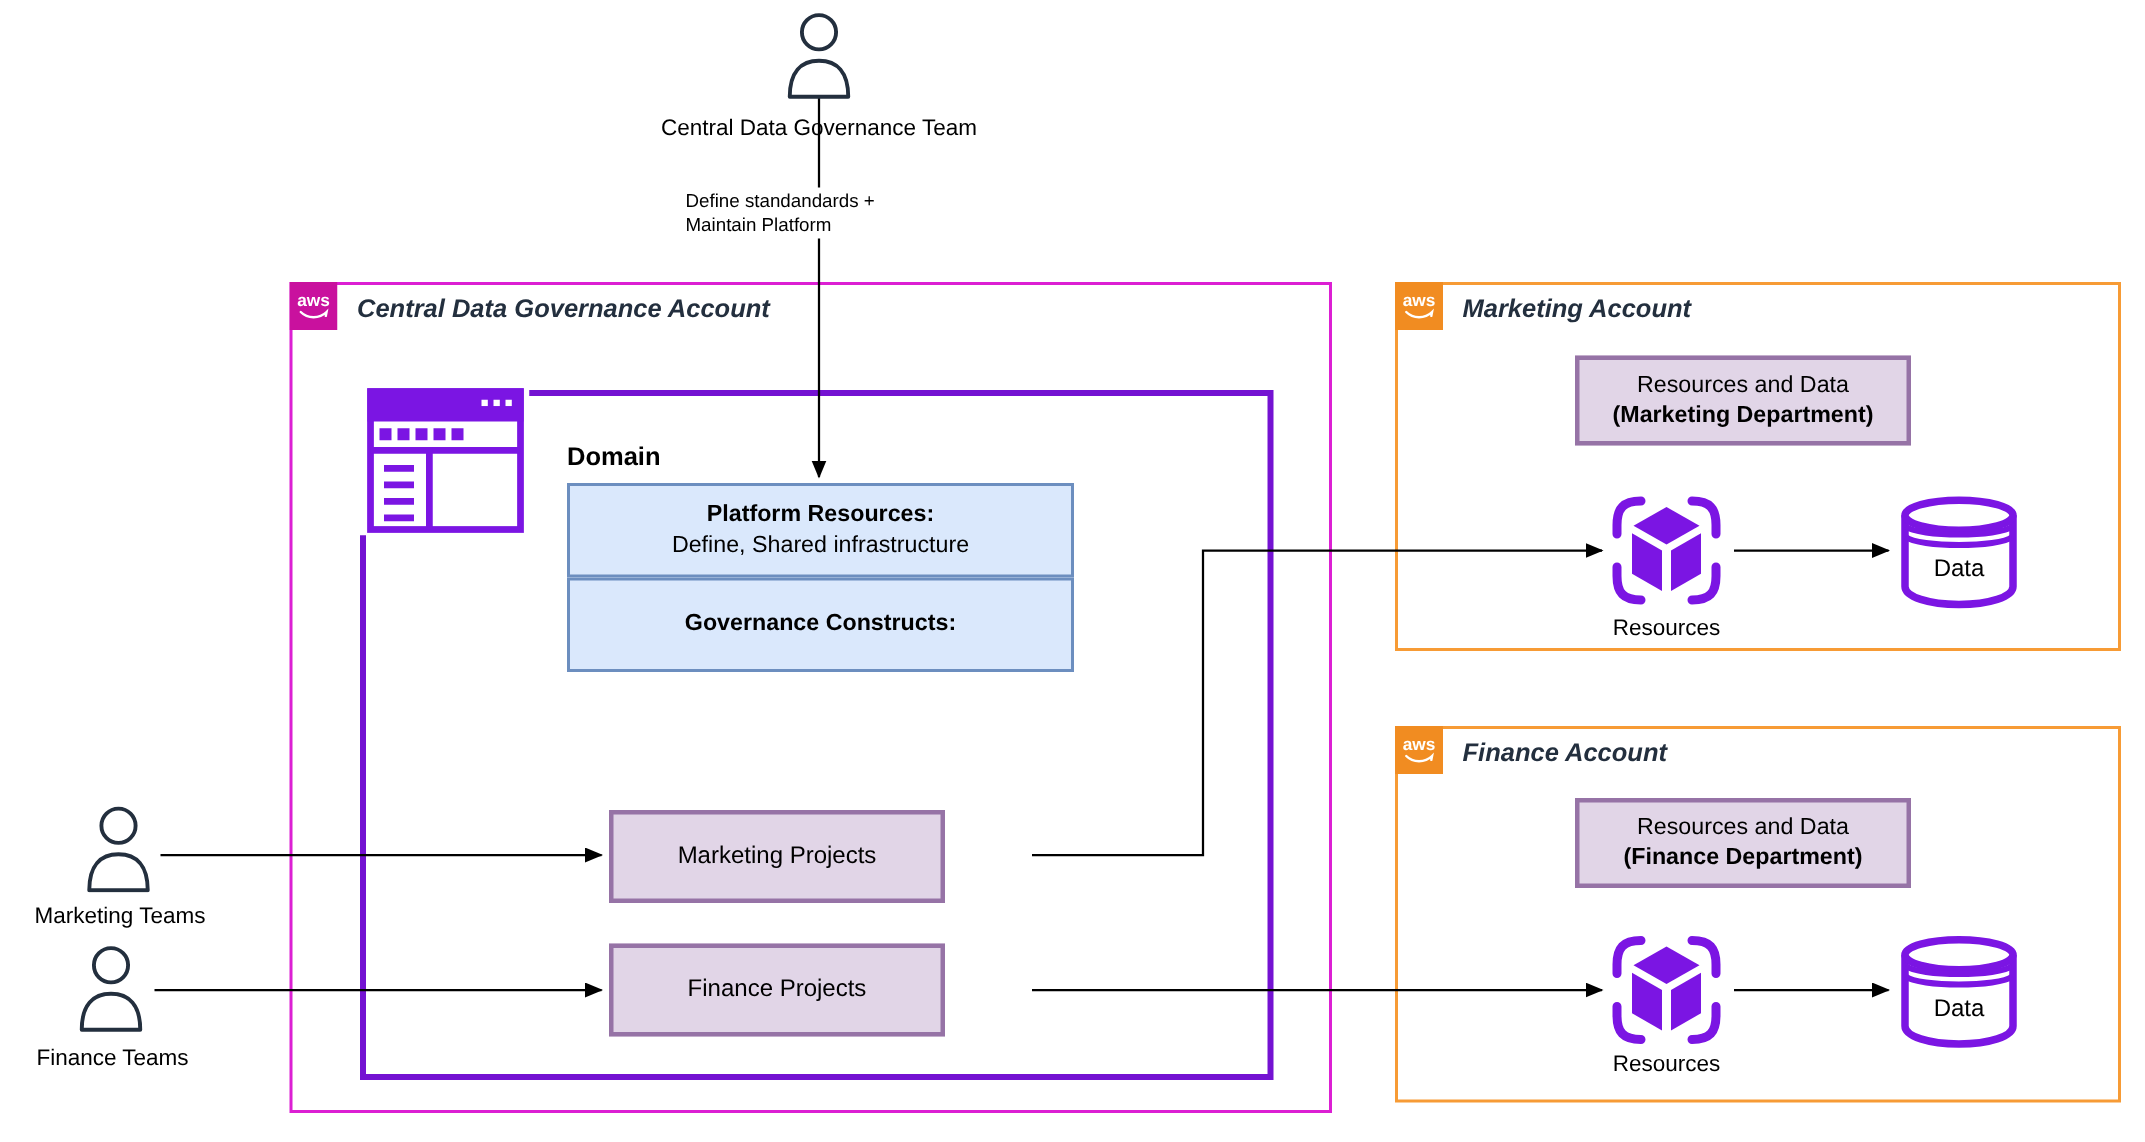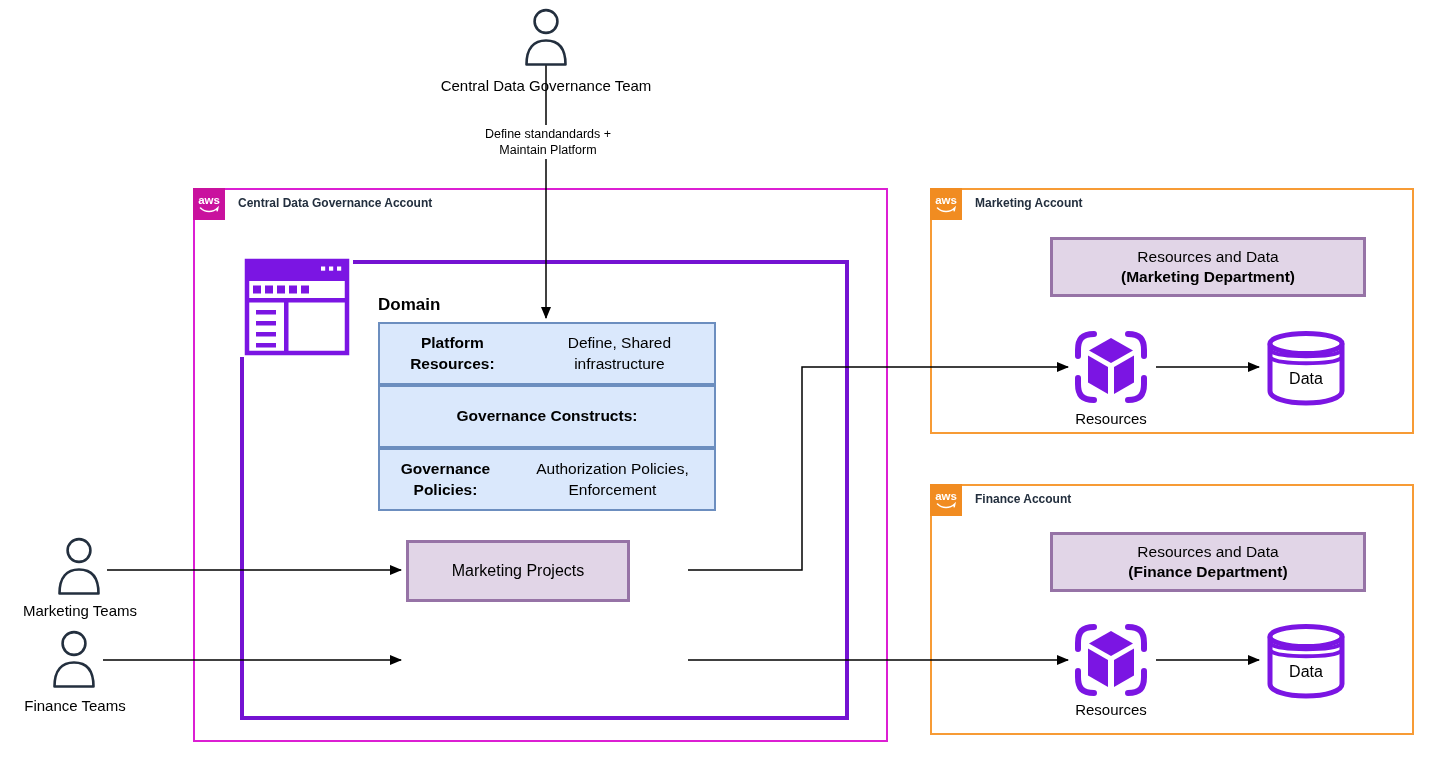--- a/index.html
+++ b/index.html
@@ -11,36 +11,36 @@
     --ink:#232F3E; --line:#000000;
   }
   html,body{margin:0;padding:0;background:#fff;}
   .canvas{position:relative;width:1430px;height:761px;background:#fff;overflow:hidden;
           font-family:"Liberation Sans","DejaVu Sans",sans-serif;color:#000;}
   .account{position:absolute;background:#fff;z-index:1;}
   .account.gov{border:2px solid var(--magenta-border,#DC1FD3);}
   .account.member{border:2px solid var(--orange-border,#F79B35);}
   .domainbox{position:absolute;border:4px solid var(--purple-border,#7412D2);background:transparent;z-index:2;}
   .badge{position:absolute;width:32px;height:32px;z-index:5;}
-  .acct-title{position:absolute;font-size:12px;font-weight:bold;color:var(--ink,#232F3E);z-index:5;white-space:nowrap;}
+  .acct-title{position:absolute;font-size:17px;font-weight:bold;color:var(--ink,#232F3E);z-index:5;white-space:nowrap;font-style:italic;}
   .capbox{position:absolute;left:378px;width:338px;height:63px;box-sizing:border-box;
           background:var(--blue-fill,#DAE8FC);border:2px solid var(--blue-border,#6C8EBF);
-          display:flex;flex-direction:row;align-items:center;justify-content:center;
+          display:flex;flex-direction:column;align-items:center;justify-content:center;
           font-size:15.5px;line-height:1.32;text-align:center;z-index:3;}
   .capbox .h{font-weight:bold;}
   .projbox{position:absolute;left:406px;width:224px;height:62px;box-sizing:border-box;
            background:var(--lavender-fill,#E1D5E7);border:3px solid var(--lavender-border,#9673A6);
            display:flex;align-items:center;justify-content:center;font-size:16px;z-index:3;}
-  .resdata{position:absolute;width:316px;height:60px;box-sizing:border-box;
+  .resdata{position:absolute;width:224px;height:60px;box-sizing:border-box;
            background:var(--lavender-fill,#E1D5E7);border:3px solid var(--lavender-border,#9673A6);
            display:flex;flex-direction:column;align-items:center;justify-content:center;
            font-size:15.5px;line-height:1.32;text-align:center;z-index:3;}
   .resdata .b{font-weight:bold;}
   .lbl{position:absolute;font-size:15px;text-align:center;z-index:5;}
-  .note{position:absolute;font-size:12.5px;line-height:1.28;text-align:center;background:#fff;z-index:6;padding:1px 2px;}
+  .note{position:absolute;font-size:12.5px;line-height:1.28;text-align:left;background:#fff;z-index:6;padding:1px 2px;}
   .domain-title{position:absolute;font-size:17px;font-weight:bold;z-index:5;margin-top:20px;}
   .iconbox{position:absolute;z-index:5;line-height:0;}
   #connectors{position:absolute;left:0;top:0;z-index:4;pointer-events:none;}
 </style>
 </head>
 <body>
 
 <div class="canvas">
 
   <svg width="0" height="0" style="position:absolute" aria-hidden="true">
@@ -119,27 +119,26 @@
   </div>
   <div class="domain-title" style="left:378px;top:275px">Domain</div>
 
   <div class="capbox" style="top:322px">
     <div class="h">Platform Resources:</div>
     <div>Define, Shared infrastructure</div>
   </div>
   <div class="capbox" style="top:385px">
     <div class="h">Governance Constructs:</div>
   </div>
-  <div class="capbox" style="top:448px">
-    <div class="h">Governance Policies:</div>
-    <div>Authorization Policies, Enforcement</div>
-  </div>
 
   <div class="projbox" style="top:540px">
     <span>Marketing Projects</span>
+  </div>
+  <div class="projbox" style="top:629px">
+    <span>Finance Projects</span>
   </div>
 
   <div class="iconbox" style="left:56px;top:537px">
     <svg width="46" height="58" viewBox="0 0 46 58">
         <use href="#person"></use>
       </svg>
   </div>
   <div class="lbl" style="left:10px;top:602px;width:140px">Marketing Teams</div>
 
   <div class="iconbox" style="left:51px;top:630px">

